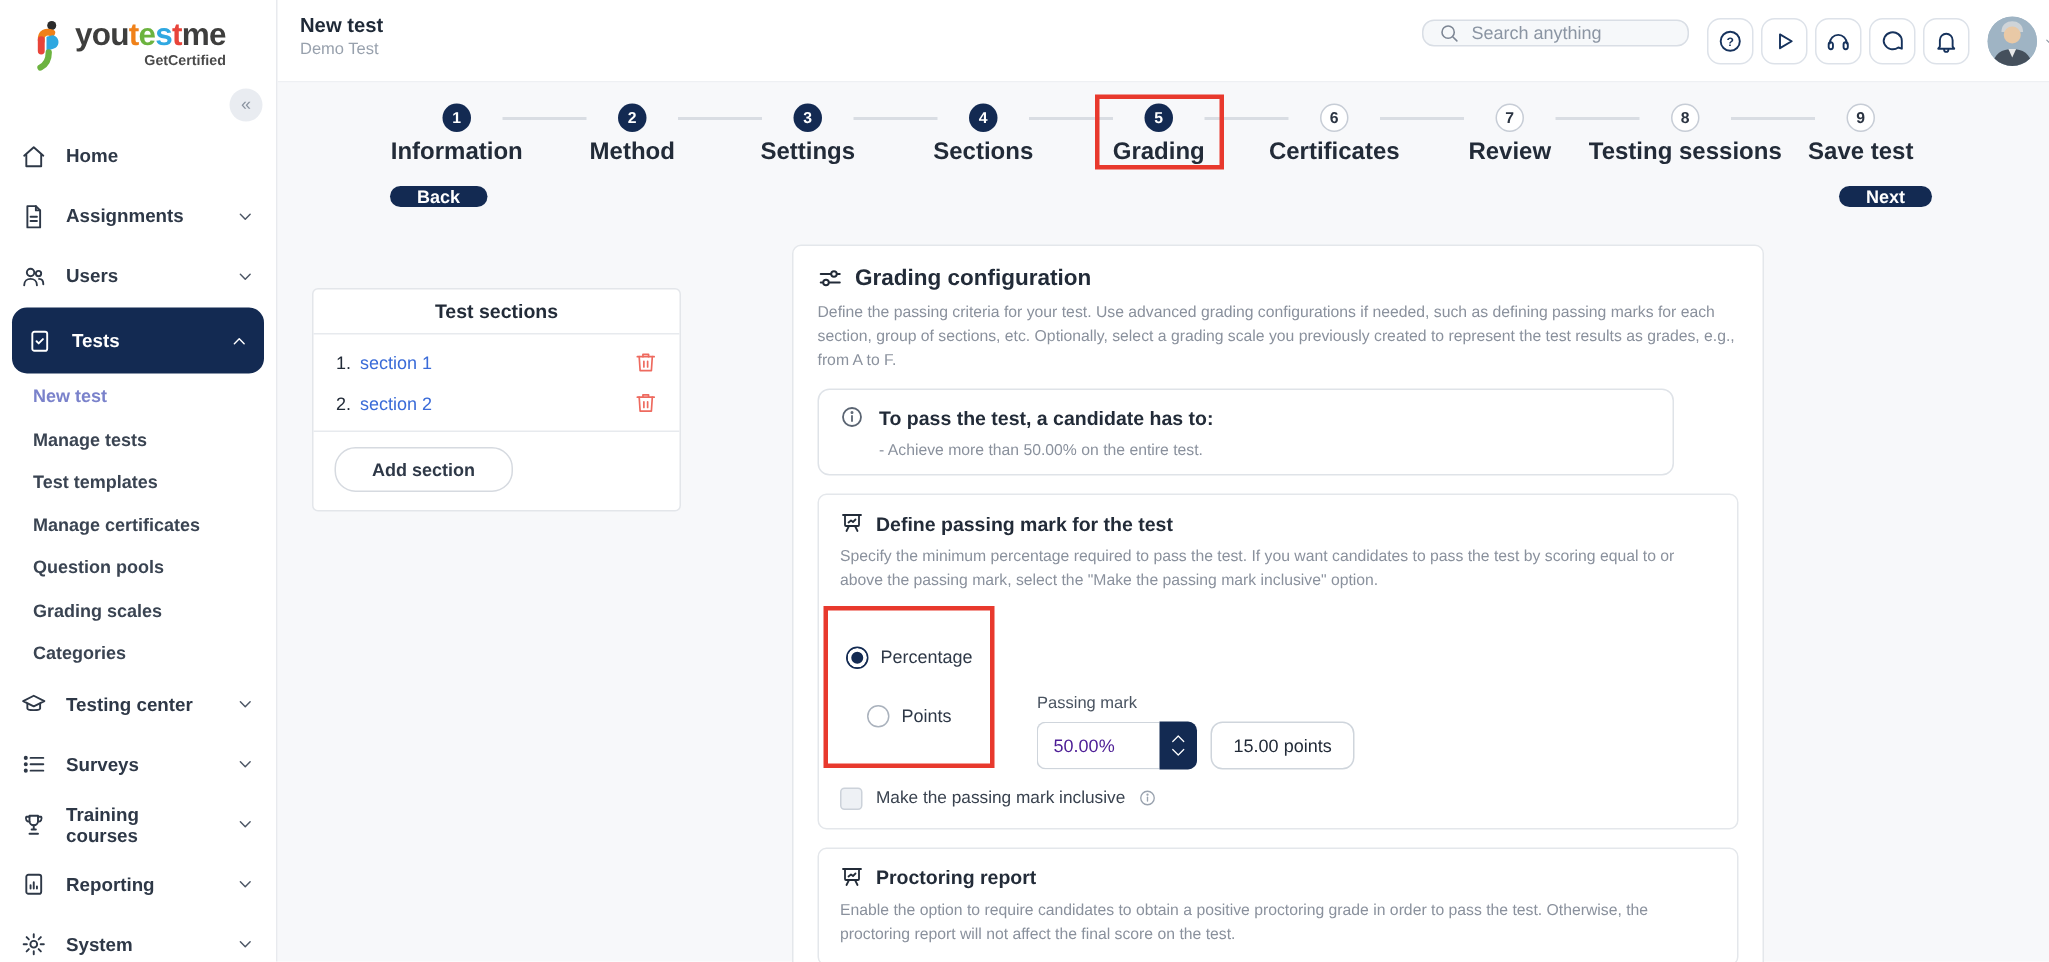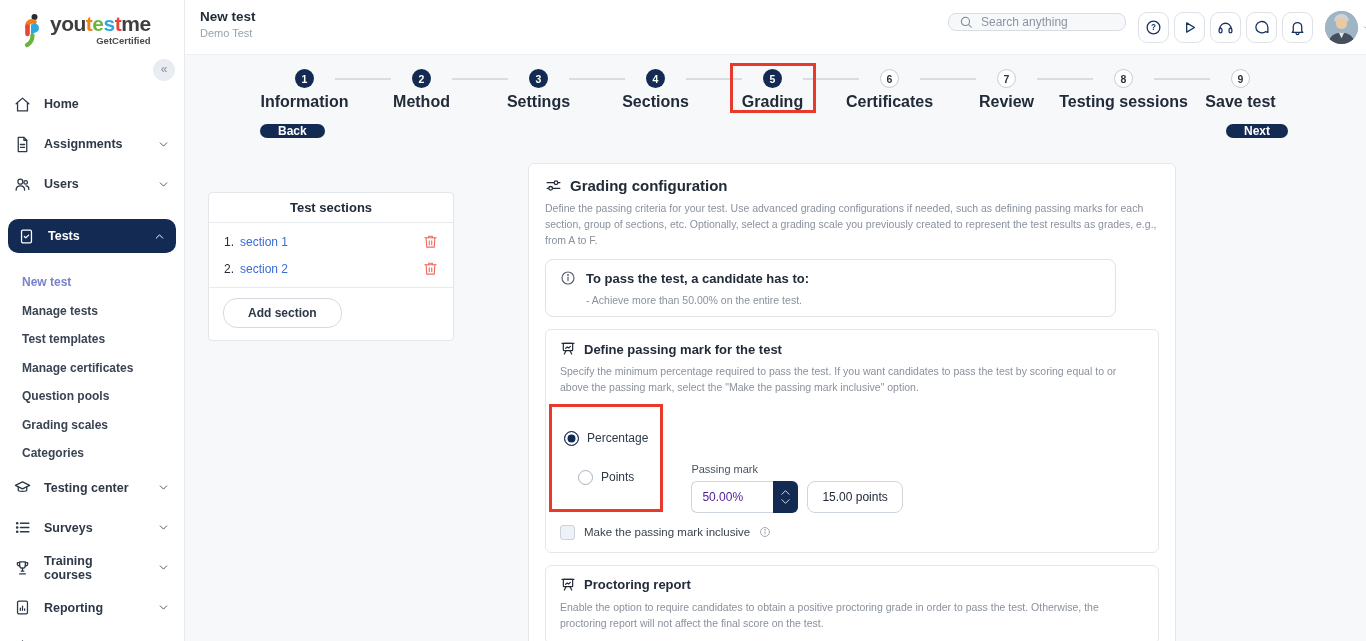--- a/index.html
+++ b/index.html
@@ -16,21 +16,21 @@
   .logo-word { font-size:21px; font-weight:700; letter-spacing:-0.5px; }
   .lw-dark { color:#3e3e3d; } .lw-orange { color:#f08119; } .lw-green { color:#6cb33f; }
   .lw-blue { color:#2fa8e1; } .lw-red { color:#e8443a; }
   .logo-sub { font-size:9.5px; color:#4a4a4a; font-weight:600; text-align:right; margin-top:2px; }
   .collapse-btn { position:absolute; top:59px; right:9px; width:22px; height:22px; border-radius:50%;
     background:#e9ecf1; color:#8a93a0; font-size:12px; line-height:20px; text-align:center; cursor:pointer; }
   .menu { position:absolute; top:84px; left:0; right:0; }
   .menu-item { height:40px; display:flex; align-items:center; gap:13px; padding:0 14px;
     font-size:12.5px; font-weight:600; color:#2e3847; cursor:pointer; }
   .menu-item .chev { margin-left:auto; color:#4c5665; }
-  .menu-item.active { background:#132a52; color:#fff; border-radius:10px; margin:15px 8px; height:34px; padding:0 10px; }
+  .menu-item.active { background:#132a52; color:#fff; border-radius:10px; margin:1px 8px; height:44px; padding:0 10px; }
   .menu-item.active .chev { color:#fff; }
   .submenu-item { height:28.5px; display:flex; align-items:center; padding:0 14px 0 22px;
     font-size:12px; font-weight:600; color:#3a4452; cursor:pointer; }
   .submenu-item.active { color:#7a82cb; }
 
   
   .topbar { position:absolute; left:185px; top:0; width:1181px; height:55px; background:#fff;
     border-bottom:1px solid #eef0f3; z-index:4; }
   .tb-title { position:absolute; left:15px; top:9px; }
   .tb-title h1 { font-size:13.5px; font-weight:700; color:#1f2937; }

